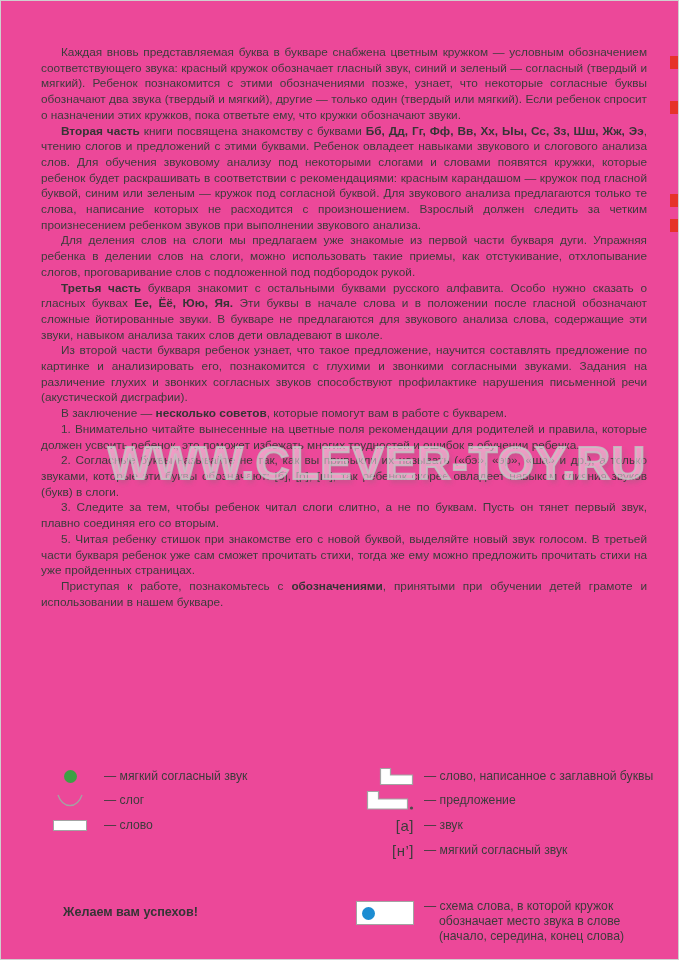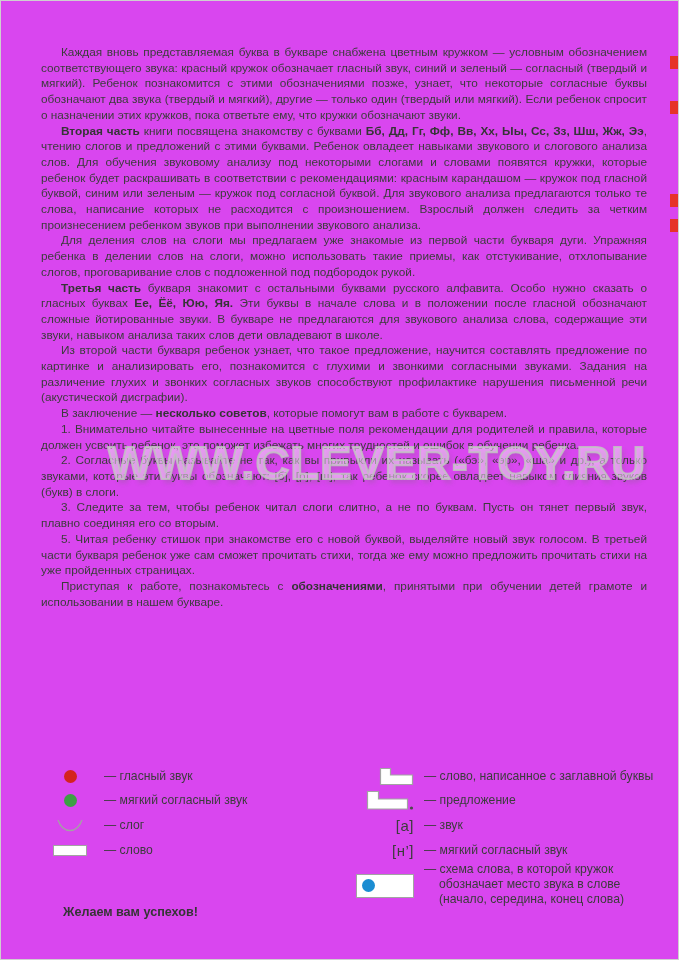--- a/index.html
+++ b/index.html
@@ -1,17 +1,17 @@
 <!DOCTYPE html>
 <html lang="ru"><head>
 <meta charset="utf-8">
 <style>
   html,body{margin:0;padding:0;background:#fff;}
   .page{
-    position:relative;width:679px;height:960px;background:#d946ef;
+    position:relative;width:679px;height:960px;background:#ec4899;
     font-family:"Liberation Sans",sans-serif;color:#3c3c3c;
     border:1px solid #cfcfcf;box-sizing:border-box;overflow:hidden;
   }
   .content{position:absolute;left:40px;top:44px;width:606px;z-index:1;}
   .content p{
     margin:0;text-indent:20px;text-align:justify;
     font-size:11.8px;line-height:15.7px;color:#3c3c3c;
   }
   .content b{font-weight:bold;color:#353535;}
   .watermark{
@@ -19,21 +19,21 @@
     font-size:47px;font-weight:bold;letter-spacing:1px;text-align:center;
     color:rgba(255,255,255,0.45);
     -webkit-text-stroke:2px rgba(195,195,195,0.85);
     text-shadow:3px 4px 4px rgba(110,110,110,0.25);
     pointer-events:none;white-space:nowrap;
   }
   .legend-col{position:absolute;z-index:1;}
   .legend-left{left:45px;top:763px;}
   .legend-right{left:355px;top:763px;}
   .legend-row{display:flex;align-items:center;min-height:24.6px;}
-  .legend-row.tall{align-items:center;}
+  .legend-row.tall{align-items:flex-start;margin-top:37px;}
   .icon-cell{display:flex;align-items:center;}
   .legend-left .icon-cell{width:48px;justify-content:center;}
   .legend-right .icon-cell{width:58px;justify-content:flex-end;}
   .legend-row.tall .icon-cell{padding-top:2px;}
   .legend-label{
     margin-left:10px;font-size:12.2px;line-height:15px;color:#3c3c3c;
     text-indent:-15px;padding-left:15px;
   }
   .legend-right .legend-label{max-width:215px;}
   .circ{width:13px;height:13px;border-radius:50%;display:inline-block;}
@@ -62,26 +62,20 @@
       <p><span>1. Внимательно читайте вынесенные на цветные поля рекомендации для родителей и правила, которые должен усвоить ребенок, это поможет избежать многих трудностей и ошибок в обучении ребенка.</span></p>
       <p><span>2. Согласные буквы называйте не так, как вы привыкли их называть («бэ», «эр», «ша» и др.), а только звуками, которые эти буквы обозначают: [б], [р], [ш], так ребенок скорее овладеет навыком слияния звуков (букв) в слоги.</span></p>
       <p><span>3. Следите за тем, чтобы ребенок читал слоги слитно, а не по буквам. Пусть он тянет первый звук, плавно соединяя его со вторым.</span></p>
       <p><span>5. Читая ребенку стишок при знакомстве его с новой буквой, выделяйте новый звук голосом. В третьей части букваря ребенок уже сам сможет прочитать стихи, тогда же ему можно предложить прочитать стихи на уже пройденных страницах.</span></p>
       <p><span>Приступая к работе, познакомьтесь с </span><b>обозначениями</b><span>, принятыми при обучении детей грамоте и использовании в нашем букваре.</span></p>
     </div>
 
   <div class="watermark">WWW.CLEVER-TOY.RU</div>
 
   <div class="legend-col legend-left" id="legend-left">
-      <div class="legend-row">
-        <span class="icon-cell">
-          <span class="circ" style="background:#d4231f"></span>
-        </span>
-        <span class="legend-label">— гласный звук</span>
-      </div>
       <div class="legend-row">
         <span class="icon-cell">
           <span class="circ" style="background:#3da044"></span>
         </span>
         <span class="legend-label">— мягкий согласный звук</span>
       </div>
       <div class="legend-row">
         <span class="icon-cell">
           <svg width="30" height="15" viewBox="0 0 30 15">
             <path d="M3,2 C8,16 22,16 27,2" stroke="#a3a3a3" fill="none" stroke-width="1.3"></path>

